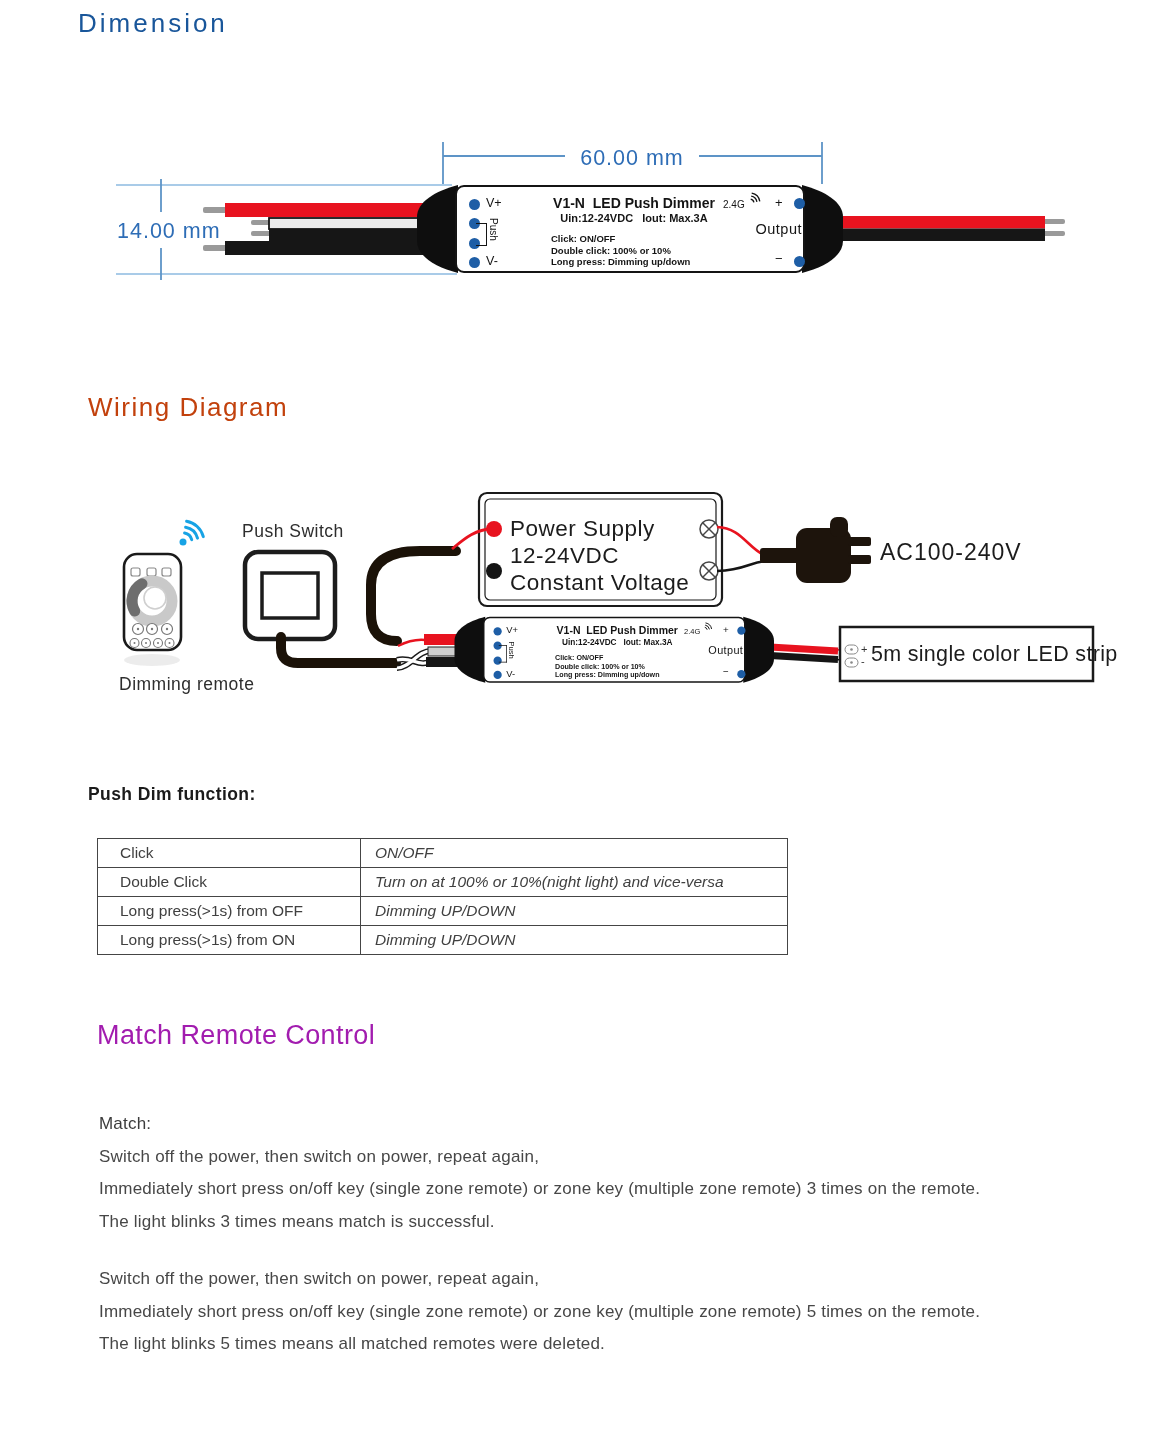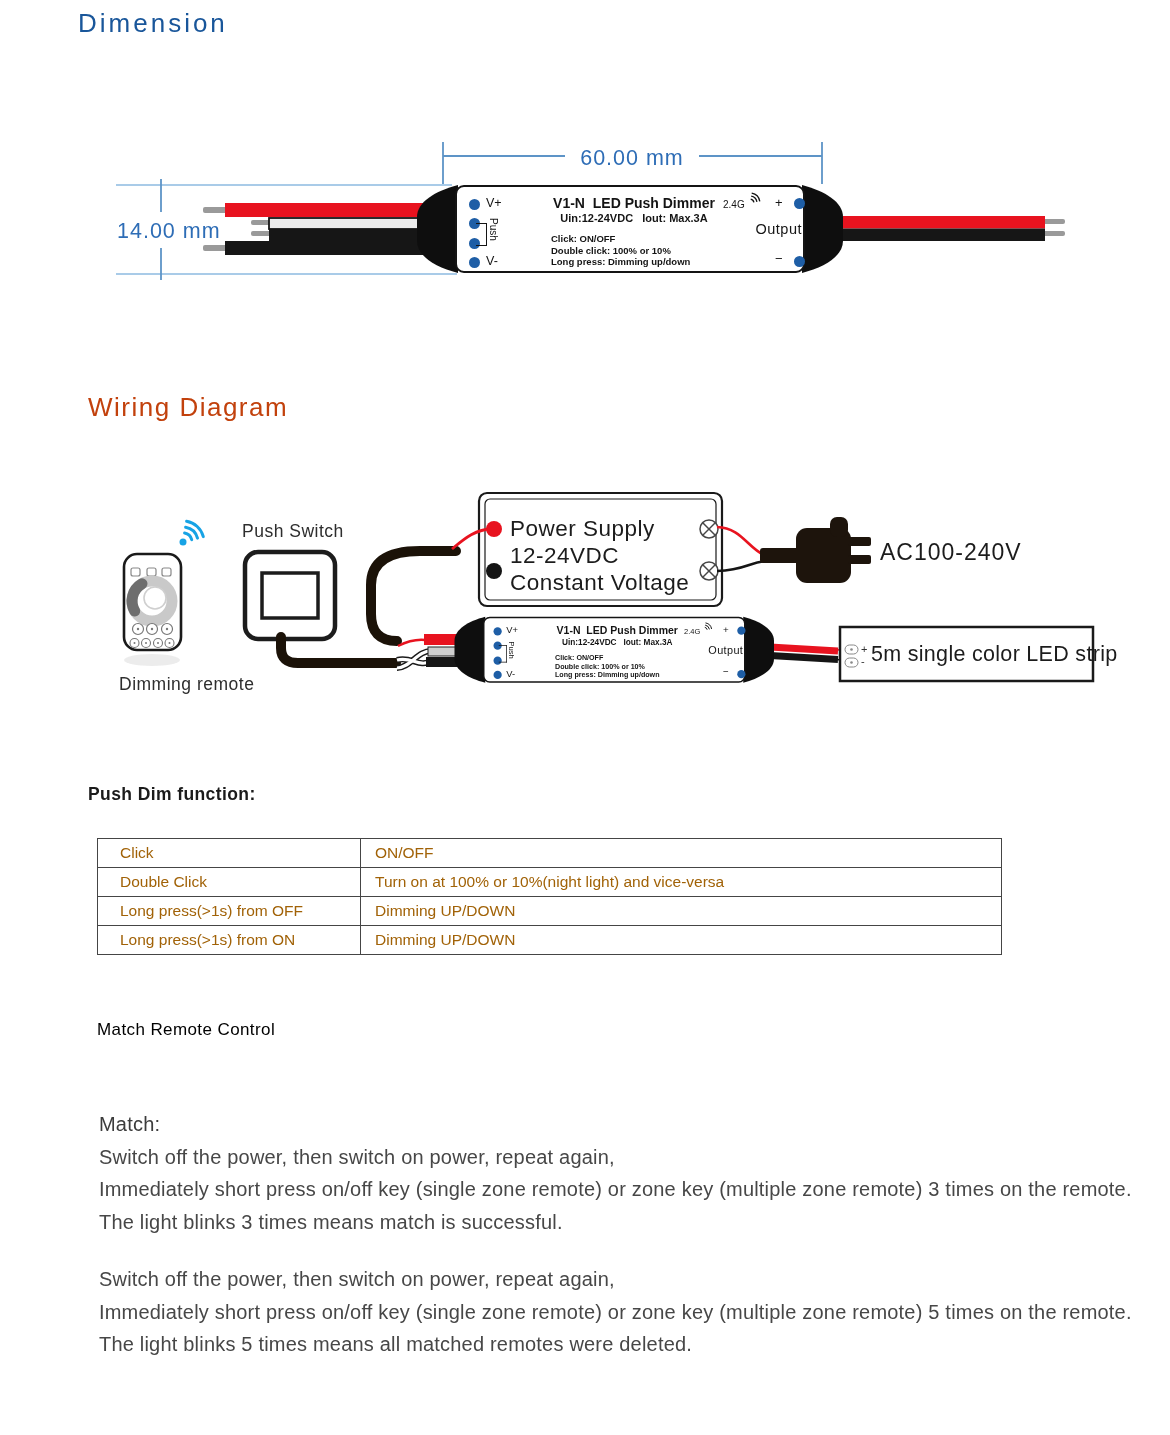--- a/index.html
+++ b/index.html
@@ -3,21 +3,21 @@
 <meta charset="utf-8">
 <style>
   html,body{margin:0;padding:0;background:#ffffff;}
   .page{position:relative;width:1170px;height:1435px;background:#fff;overflow:hidden;
         font-family:"Liberation Sans", sans-serif;}
   .abs{position:absolute;}
 
   
   .h-blue{color:#19569a;font-size:26px;letter-spacing:3px;}
   .h-blue2{color:#c2410c;font-size:26px;letter-spacing:1.5px;}
-  .h-match{color:#000000;font-size:17px;letter-spacing:.4px;}
+  .h-match{color:#a21caf;font-size:27px;letter-spacing:.4px;}
   .h-push{color:#1b1b1b;font-size:17.5px;font-weight:bold;letter-spacing:.4px;}
 
   
   .device{position:absolute;width:430px;height:90px;}
   .device--small{transform:scale(0.75);transform-origin:0 0;}
   .dv-body{position:absolute;left:40px;top:1px;width:350px;height:88px;background:#fff;
            border:2px solid #141414;border-radius:9px;box-sizing:border-box;}
   .dv{position:absolute;color:#141414;white-space:nowrap;}
   .dv-dot{position:absolute;width:11px;height:11px;border-radius:50%;background:#1e5ea6;}
   .dv-title{left:63px;top:8px;width:228px;text-align:center;font-size:14px;font-weight:bold;white-space:pre;}
@@ -25,28 +25,28 @@
   .dv-fn{left:94px;font-size:9.5px;font-weight:bold;}
   .dv-vlab{font-size:12.5px;}
   .dv-bracket{position:absolute;left:19px;top:36px;width:10px;height:21px;
               border:1.5px solid #141414;border-left:none;}
   .dv-pushlab{left:42px;top:31px;font-size:10px;transform:rotate(90deg);transform-origin:0 0;}
   .dv-rf{left:266px;top:12px;font-size:10px;}
   .dv-plusmin{font-size:13px;}
   .dv-output{left:275px;top:34px;width:70px;text-align:right;font-size:14.5px;letter-spacing:.5px;}
 
   
-  .fn-table{position:absolute;left:97px;top:838px;width:905px;border-collapse:collapse;
-            color:#a16207;font-size:15.5px;border-radius:18px;}
+  .fn-table{position:absolute;left:97px;top:838px;width:691px;border-collapse:collapse;
+            color:#404040;font-size:15.5px;border-radius:18px;}
   .fn-table td{border:1.3px solid #454545;height:28px;padding:0 0 0 22px;}
-  .fn-table td.c2{padding-left:14px;}
+  .fn-table td.c2{padding-left:14px;font-style:italic;}
   .fn-table td.c1{width:240px;}
 
   
-  .body-txt{color:#474747;font-size:20px;line-height:32.5px;letter-spacing:.2px;white-space:nowrap;}
+  .body-txt{color:#474747;font-size:17px;line-height:32.5px;letter-spacing:.2px;white-space:nowrap;}
   .body-title{color:#3c3c3c;}
 
   svg text{font-family:"Liberation Sans", sans-serif;}
 </style>
 </head>
 <body>
 
 <div class="page">
 
   <div class="abs h-blue" style="left:78px;top:8px;">Dimension</div>

